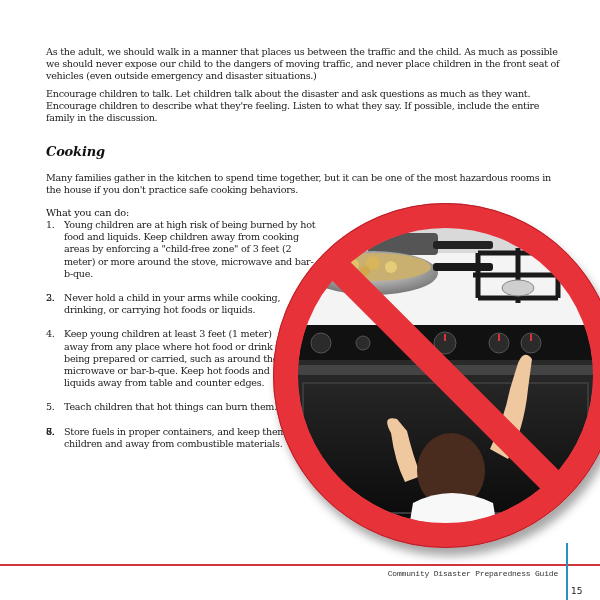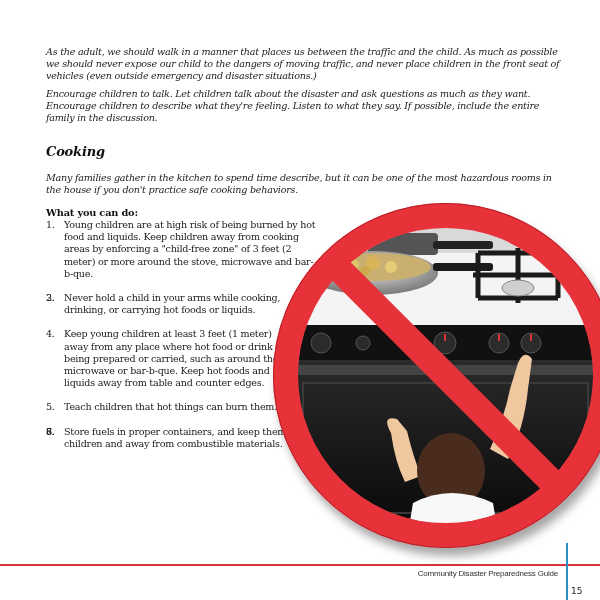--- a/index.html
+++ b/index.html
@@ -1,26 +1,26 @@
 <!DOCTYPE html>
 <html><head>
   <meta charset="utf-8">
   <style>
     html, body { margin: 0; padding: 0; }
     body {
       width: 600px; height: 600px; position: relative; overflow: hidden;
       background: #ffffff; color: #1a1a1a;
       font-family: "DejaVu Serif", "Liberation Serif", serif;
     }
-    .p { position: absolute; left: 46px; font-size: 9.6px; line-height: 12.2px; letter-spacing: -0.25px; color: #222; margin: 0; font-style: italic; }
+    .p { position: absolute; left: 46px; font-size: 9.6px; line-height: 12.2px; letter-spacing: -0.25px; color: #222; margin: 0; }
     .intro1 { top: 46px; width: 520px; }
     .intro2 { top: 88px; width: 520px; }
     .heading { position: absolute; left: 46px; top: 144px; font-size: 13px; font-weight: bold; color: #111; margin: 0; letter-spacing: -0.2px; font-style: italic; }
     .cook-intro { top: 172px; width: 520px; }
-    .subhead { position: absolute; left: 46px; top: 207px; font-size: 9.8px; font-weight: bold; color: #111; letter-spacing: -0.2px; }
+    .subhead { position: absolute; left: 46px; top: 207px; font-size: 9.8px; font-weight: normal; color: #111; letter-spacing: -0.2px; }
     .list { position: absolute; left: 46px; top: 219px; margin: 0; padding: 0; list-style: none; font-size: 9.6px; line-height: 12.2px; letter-spacing: -0.25px; color: #222; }
     .list li { position: relative; padding-left: 18px; margin-bottom: 12px; }
     .list li .num { position: absolute; left: 0; top: 0; }
     .li1 { width: 252px; }
     .li2 { width: 235px; }
     .li3 { width: 235px; }
     .li4 { width: 222px; }
     .li5 { width: 260px; }
     .li6 { width: 240px; }
     .li7 { width: 260px; }
@@ -28,30 +28,30 @@
 
     
     .sign { position: absolute; left: 273px; top: 203px; width: 345px; height: 345px; border-radius: 50%;
       box-shadow: 4px 8px 10px rgba(0,0,0,0.35); z-index: 1; }
     .sign svg { display: block; }
 
     
     .footer-line-red { position: absolute; left: 0; top: 564px; width: 600px; height: 2px; background: #d4343c; }
     .footer-line-blue { position: absolute; left: 566px; top: 543px; width: 2px; height: 57px; background: #2a8fc5; }
     .page-num { position: absolute; left: 571px; top: 550px; font-family: "DejaVu Sans", "Liberation Sans", sans-serif; font-size: 9px; color: #222; margin-top: 36px; }
-    .footer-title { position: absolute; right: 42px; top: 569px; font-family: Liberation Sans, sans-serif; font-size: 8px; color: #333; letter-spacing: -0.2px; }
+    .footer-title { position: absolute; right: 42px; top: 569px; font-family: Liberation Mono, monospace; font-size: 8px; color: #333; letter-spacing: -0.2px; }
   </style>
 </head>
 <body>
 
 <p class="p intro1">As the adult, we should walk in a manner that places us between the traffic and the child.  As much as possible we should never expose our child to the dangers of moving traffic, and never place children in the front seat of vehicles (even outside  emergency and disaster situations.)</p>
 <p class="p intro2">Encourage children to talk. Let children talk about the disaster and ask questions as much as they want. Encourage children to describe what they're feeling. Listen to what they say. If possible, include the entire family in the discussion.</p>
 
 <h2 class="heading">Cooking</h2>
-<p class="p cook-intro">Many families gather in the kitchen to spend time describe, but it can be one of the most hazardous rooms in the house if you don't practice safe cooking behaviors.</p>
+<p class="p cook-intro">Many families gather in the kitchen to spend time together, but it can be one of the most hazardous rooms in the house if you don't practice safe cooking behaviors.</p>
 
 <div class="subhead">What you can do:</div>
 
 <ol class="list">
   <li class="li1"><span class="num">1.</span><span>Young children are at high risk of being burned by hot food and liquids. Keep children away from cooking areas by enforcing a "child-free zone" of 3 feet (2 meter) or more around the stove, microwave and bar-b-que.</span></li>
   <li class="li2"><span class="num">2.</span></li>
   <li class="li3"><span class="num">3.</span><span>Never hold a child in your arms while cooking, drinking, or carrying hot foods or liquids.</span></li>
   <li class="li4"><span class="num">4.</span><span>Keep young children at least 3 feet (1 meter) away from any place where hot food or drink is being prepared or carried, such as around the microwave or bar-b-que. Keep hot foods and liquids away from table and counter edges.</span></li>
   <li class="li5"><span class="num">5.</span><span>Teach children that hot things can burn them.</span></li>
   <li class="li6"><span class="num">6.</span></li>

